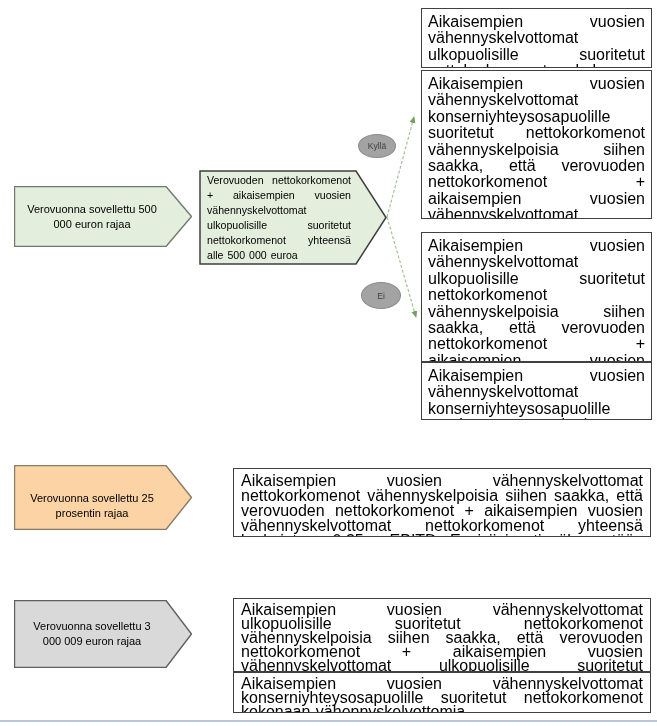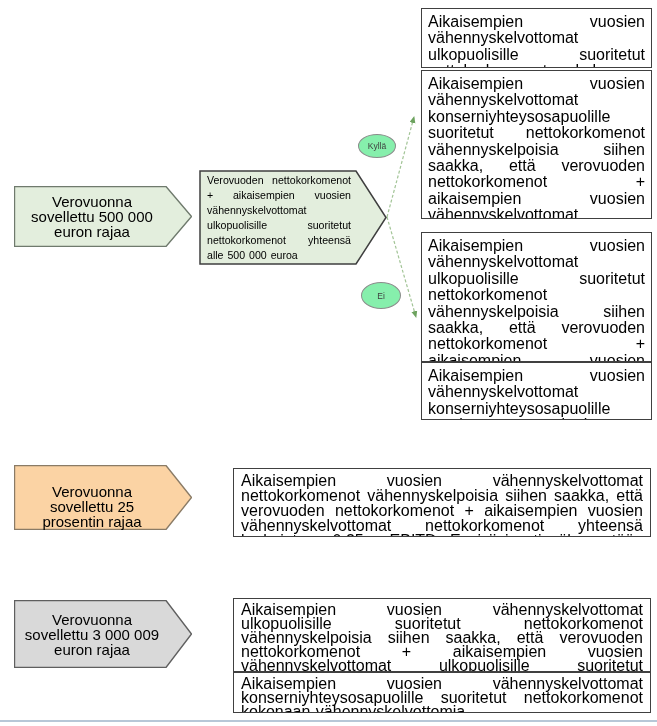--- a/index.html
+++ b/index.html
@@ -7,37 +7,37 @@
     position:relative;width:657px;height:726px;background:#fff;overflow:hidden;
     font-family:"Liberation Sans","DejaVu Sans",sans-serif;color:#000;
   }
   .abs{position:absolute;box-sizing:border-box;padding-left:16px;}
   
   .shape{position:absolute;}
   .shape svg{position:absolute;left:0;top:0;display:block;}
   .shape .lbl{
     position:absolute;left:4px;right:26px;top:0;bottom:0;
     display:flex;align-items:center;justify-content:center;text-align:center;
-    font-size:15px;line-height:15px;padding:0 6px;
+    font-size:11px;line-height:15px;padding:0 6px;
   }
   .decision .lbl{
     justify-content:flex-start;text-align:justify;align-items:center;
     left:2px;right:30px;font-size:10.6px;line-height:15px;word-spacing:1px;
   }
   
   .note{
     position:absolute;box-sizing:border-box;background:#fff;
     border:1px solid var(--box_border);
     font-size:16px;text-align:justify;word-spacing:1px;overflow:hidden;
   }
   .note.narrow{width:231px;line-height:16.4px;padding:5px 6px 3px 6px;}
   .note.wide{width:418px;line-height:14px;padding:4px 7px 2px 7px;}
   
   .oval{
-    position:absolute;box-sizing:border-box;background:#86efac;
+    position:absolute;box-sizing:border-box;background:#a3a3a3;
     border:1px solid #8c8c8c;border-radius:50%;
     display:flex;align-items:center;justify-content:center;
     font-size:8.5px;color:#3f3f3f;
   }
   .connectors{position:absolute;left:0;top:0;pointer-events:none;}
   .footer-rule{position:absolute;left:0;top:720px;width:657px;height:2px;background:var(--footer_rule);}
 </style>
 </head>
 <body>
 

